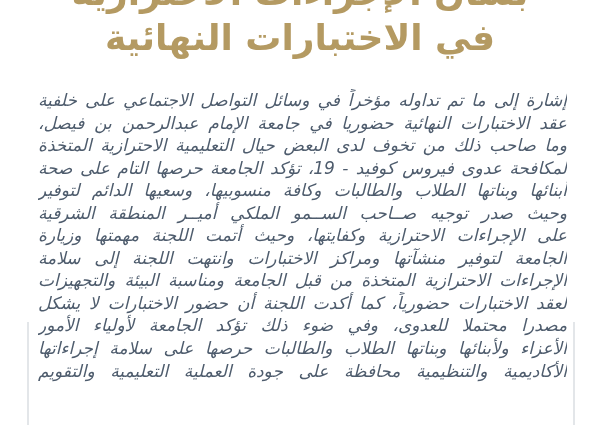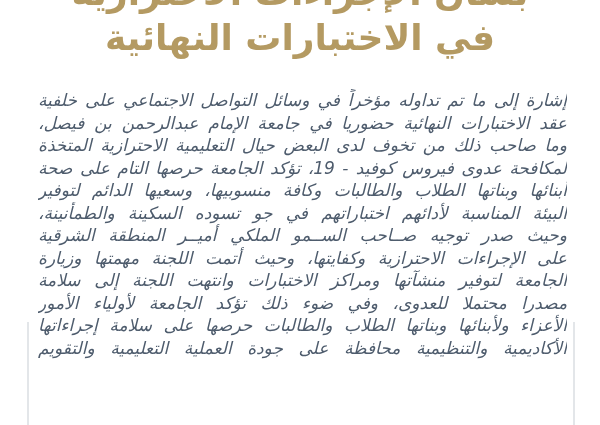--- a/index.html
+++ b/index.html
@@ -69,24 +69,25 @@
     <div>بشأن الإجراءات الاحترازية</div>
     <div>في الاختبارات النهائية</div>
   </div>
 
   <div class="statement-body">
       <div class="line">إشارة إلى ما تم تداوله مؤخراً في وسائل التواصل الاجتماعي على خلفية</div>
       <div class="line">عقد الاختبارات النهائية حضوريا في جامعة الإمام عبدالرحمن بن فيصل،</div>
       <div class="line">وما صاحب ذلك من تخوف لدى البعض حيال التعليمية الاحترازية المتخذة</div>
       <div class="line">لمكافحة عدوى فيروس كوفيد - 19، تؤكد الجامعة حرصها التام على صحة</div>
       <div class="line">أبنائها وبناتها الطلاب والطالبات وكافة منسوبيها، وسعيها الدائم لتوفير</div>
-      <div class="line">البيئة المناسبة لأدائهم اختباراتهم في جو تسوده السكينة والطمأنينة،</div>
       <div class="line">وحيث صدر توجيه صــاحب الســمو الملكي أميــر المنطقة الشرقية</div>
       <div class="line">على الإجراءات الاحترازية وكفايتها، وحيث أتمت اللجنة مهمتها وزيارة</div>
       <div class="line">الجامعة لتوفير منشآتها ومراكز الاختبارات وانتهت اللجنة إلى سلامة</div>
+      <div class="line">الإجراءات الاحترازية المتخذة من قبل الجامعة ومناسبة البيئة والتجهيزات</div>
+      <div class="line">لعقد الاختبارات حضورياً، كما أكدت اللجنة أن حضور الاختبارات لا يشكل</div>
       <div class="line">مصدرا محتملا للعدوى، وفي ضوء ذلك تؤكد الجامعة لأولياء الأمور</div>
       <div class="line">الأعزاء ولأبنائها وبناتها الطلاب والطالبات حرصها على سلامة إجراءاتها</div>
       <div class="line">الأكاديمية والتنظيمية محافظة على جودة العملية التعليمية والتقويم</div>
     </div>
 
   <div class="page-edge left"></div>
   <div class="page-edge right"></div>
 
 </div>
 

